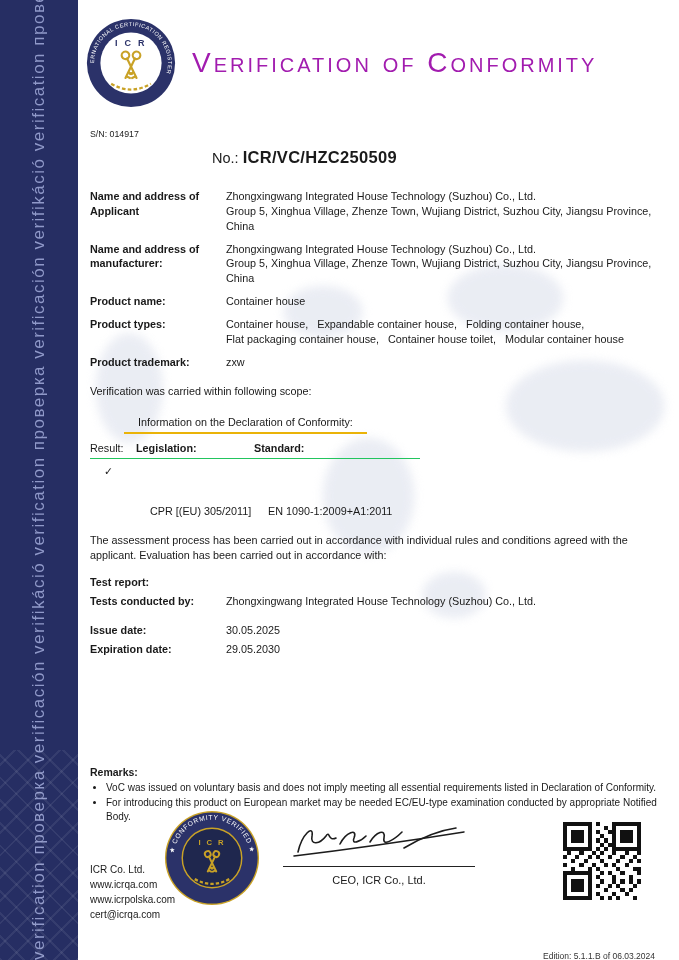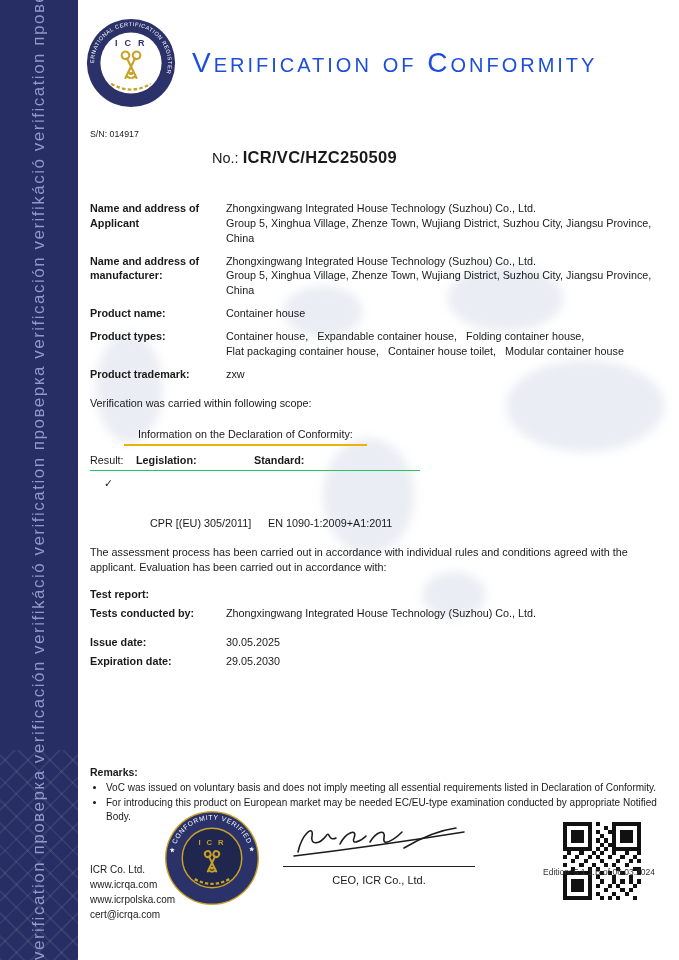--- a/index.html
+++ b/index.html
@@ -34,29 +34,29 @@
       radial-gradient(65px 42px at 40% 17%, #e7eaf2 0 60%, transparent 62%),
       radial-gradient(55px 90px at 6% 34%, #e7eaf2 0 60%, transparent 62%),
       radial-gradient(52px 38px at 63% 80%, #e7eaf2 0 60%, transparent 62%);
     filter:blur(5px); opacity:0.85; z-index:0;
   }
 
   
   .header { position:absolute; left:86px; top:18px; display:flex; align-items:center; gap:16px; z-index:2; }
   .page-title {
     font-variant:small-caps; font-size:28px; letter-spacing:3px;
-    color:#1d4ed8; white-space:nowrap;
+    color:#a21caf; white-space:nowrap;
   }
 
   
   .content { position:absolute; left:90px; top:128px; width:578px; z-index:2; font-size:10.8px; line-height:1.38; }
   .serial { font-size:8.8px; color:#222; }
   .cert-no { margin:6px 0 0 122px; font-size:14.5px; }
   .cert-no b { font-size:16.5px; letter-spacing:0.3px; }
-  .fields { margin-top:32px; }
+  .fields { margin-top:20px; }
   .row { display:flex; margin-bottom:8px; }
   .row .lbl { flex:0 0 128px; font-weight:bold; padding-right:8px; }
   .row .val { flex:1; white-space:pre-wrap; }
   .scope { margin-top:14px; }
 
   .decl-heading {
     display:inline-block; margin:16px 0 0 34px; padding:0 14px 2px;
     border-bottom:2px solid #eab308;
   }
   .decl-labels { display:flex; margin-top:7px; width:330px; border-bottom:1px solid #22c55e; padding-bottom:3px; }
@@ -77,21 +77,21 @@
   .remarks-title { font-weight:bold; font-size:10.5px; }
   .remarks ul { margin:3px 0 0 16px; padding:0; font-size:10px; line-height:1.45; }
 
   
   .contact { position:absolute; left:90px; top:862px; z-index:2; font-size:10px; line-height:15px; }
   .badge-bottom { position:absolute; left:164px; top:810px; z-index:2; }
   .sig-block { position:absolute; left:283px; top:814px; width:192px; text-align:center; z-index:2; }
   .sig-line { border-top:1.5px solid #222; margin-top:-4px; }
   .ceo { margin-top:7px; font-size:11px; }
   .qr { position:absolute; left:563px; top:822px; z-index:2; }
-  .edition { position:absolute; left:470px; top:867px; width:185px; text-align:right; font-size:8.5px; color:#333; z-index:2; }
+  .edition { position:absolute; left:470px; top:951px; width:185px; text-align:right; font-size:8.5px; color:#333; z-index:2; }
 </style>
 </head>
 <body>
 
 <div class="page">
 
   <div class="sidebar">
     <div class="sidebar-text">verification   проверка   verificación   verifikáció   verification   проверка   verificación   verifikáció   verification   проверка   verificación   verifikáció   verification   проверка</div>
   </div>
 

